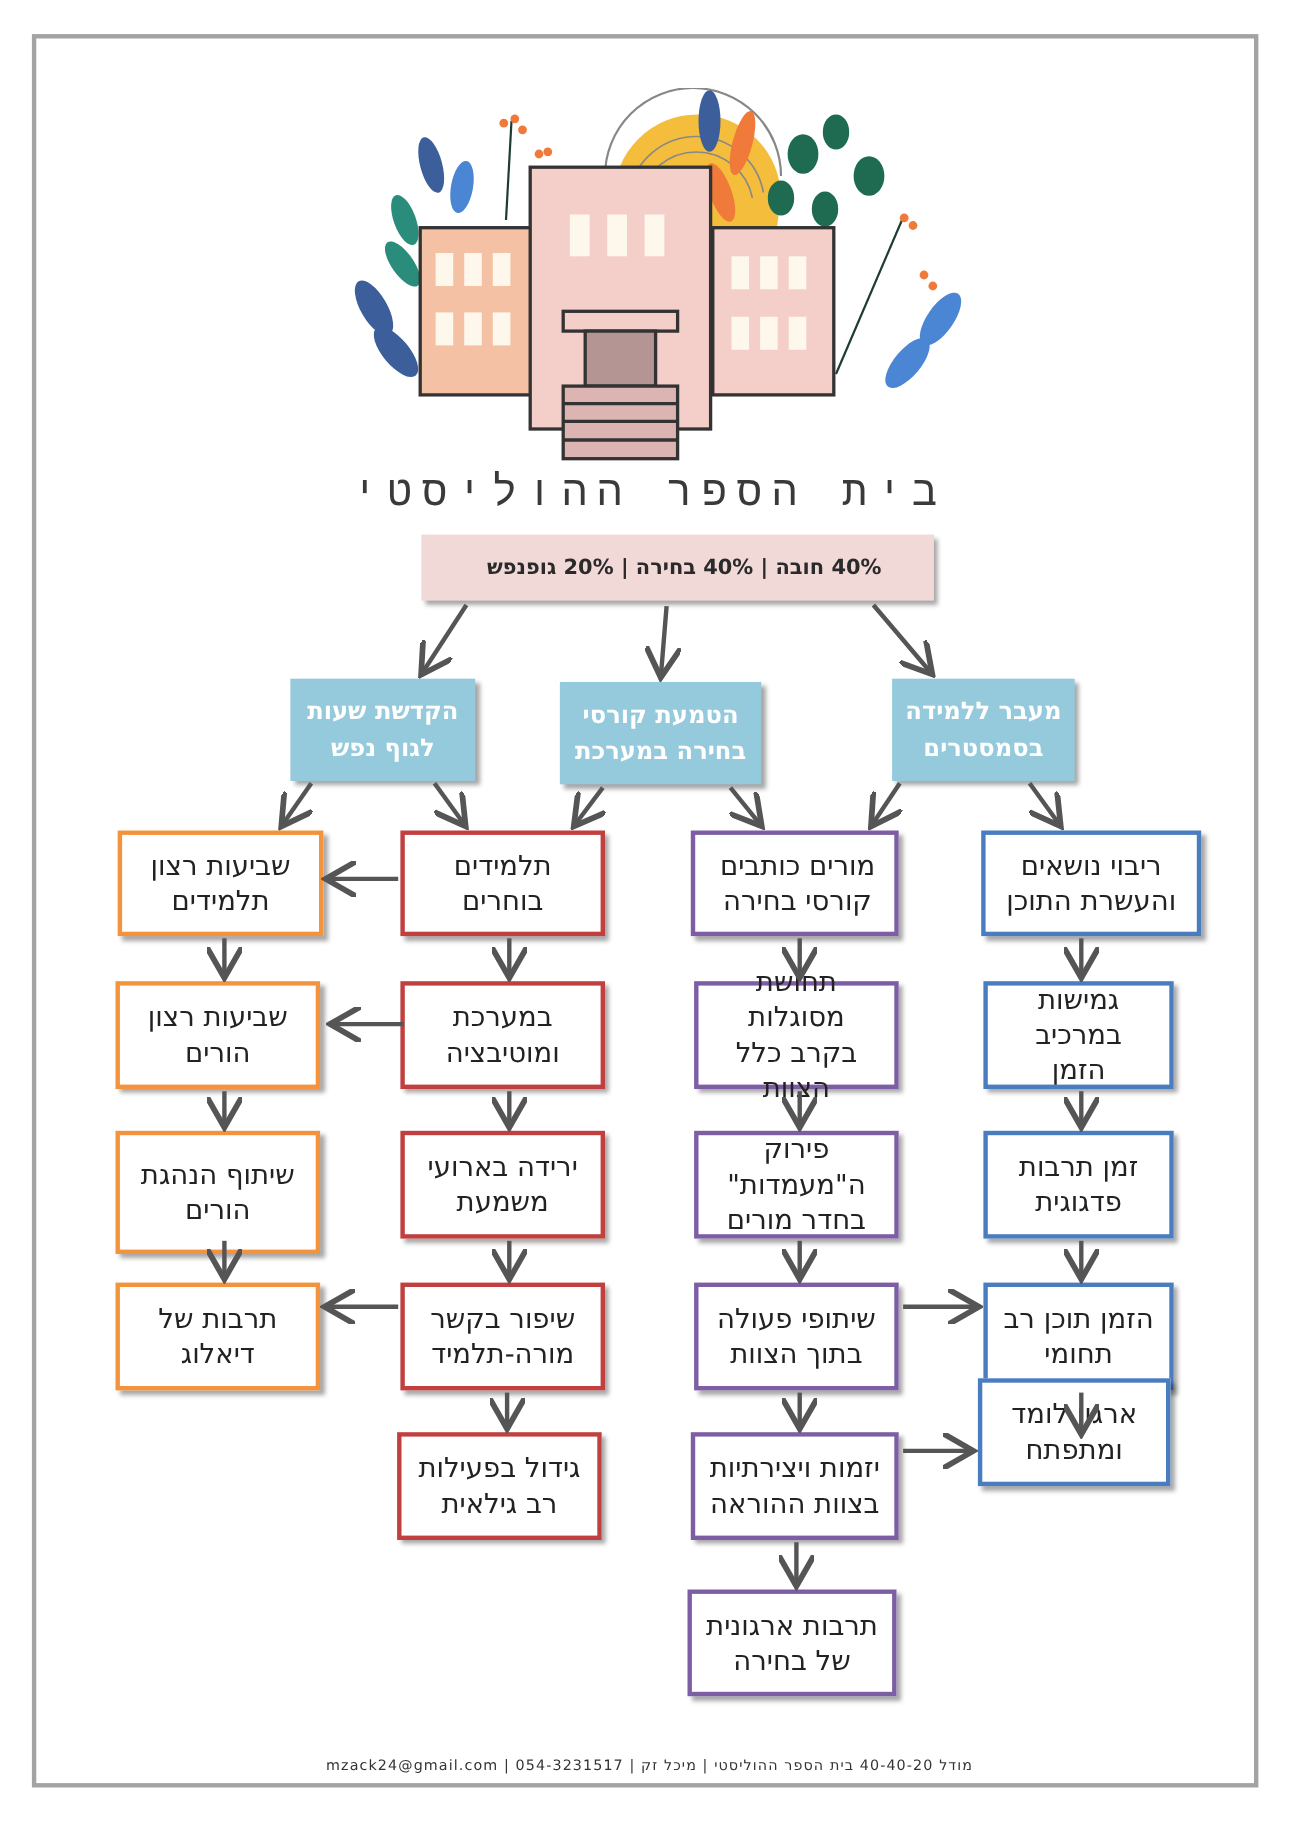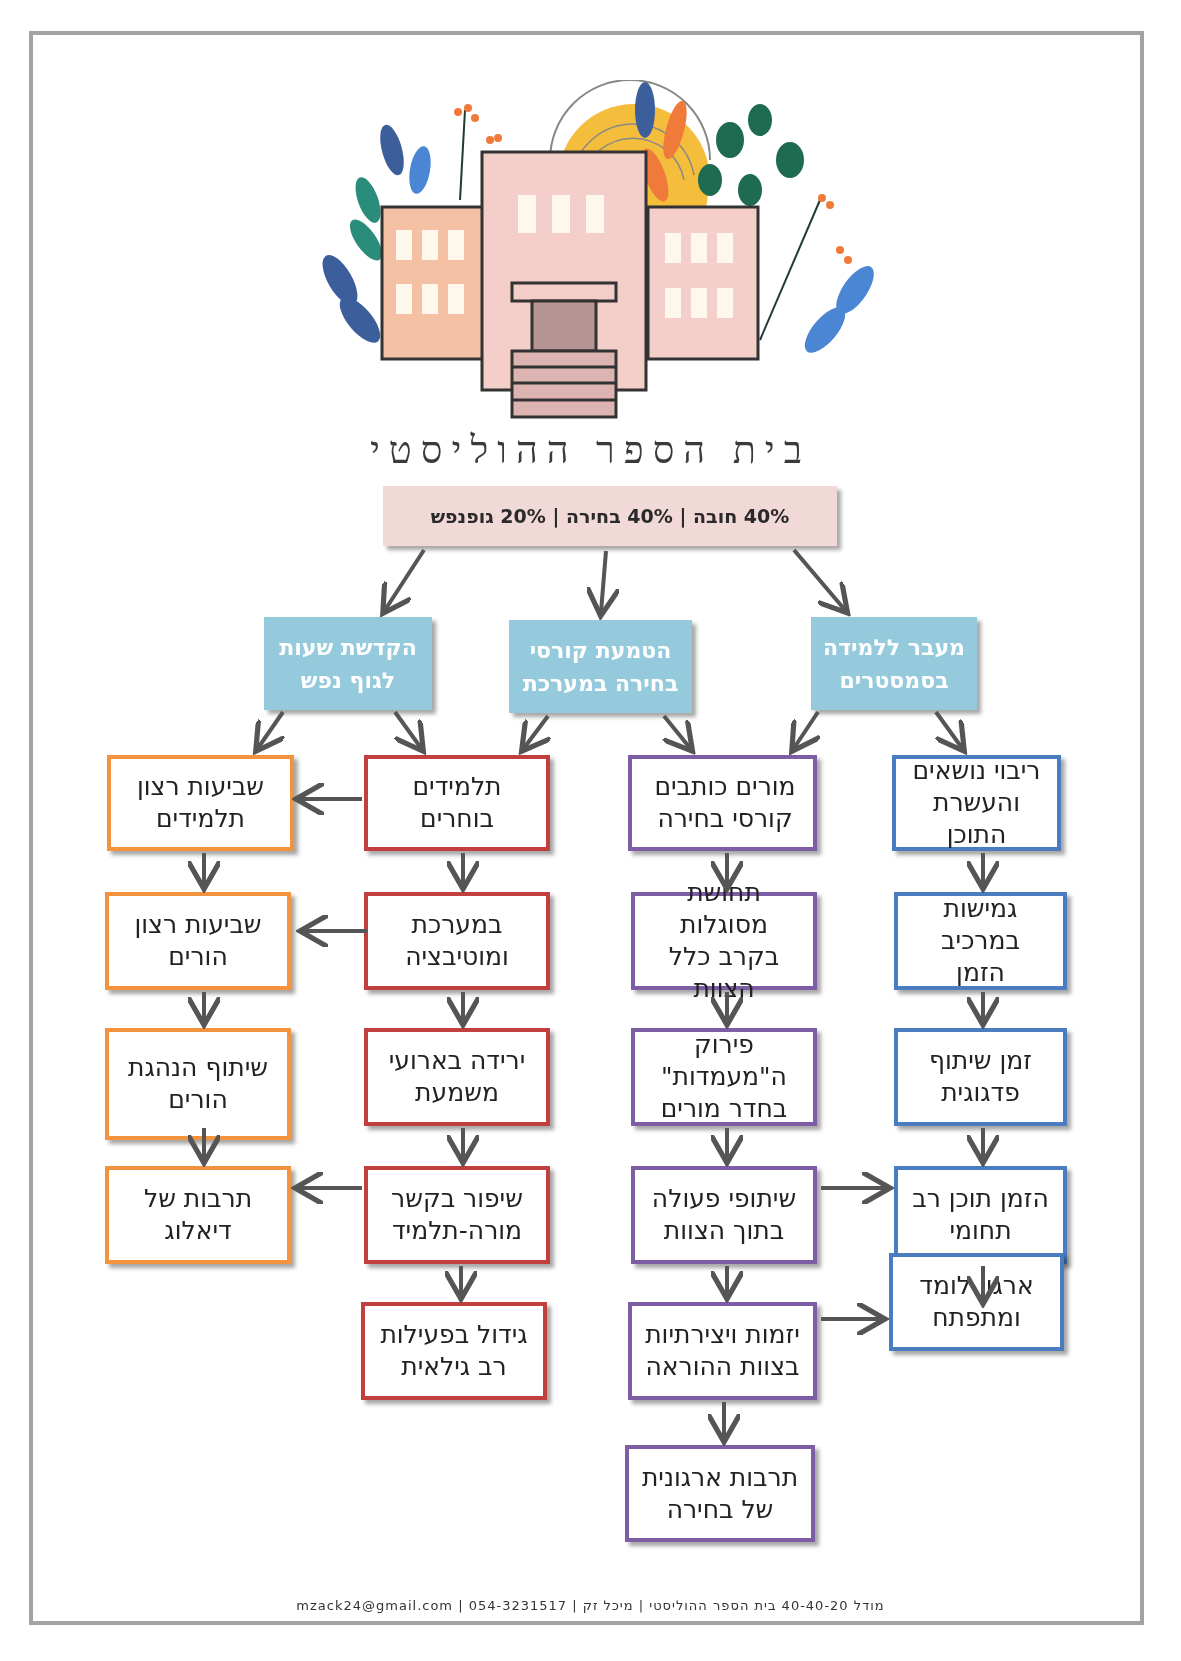--- a/index.html
+++ b/index.html
@@ -1,20 +1,20 @@
 <!DOCTYPE html>
 <html><head>
 <meta charset="utf-8">
 <style>
   html, body { margin:0; padding:0; background:#ffffff; }
   body { width:1181px; height:1661px; position:relative; overflow:hidden; font-family:"DejaVu Sans", sans-serif; }
   .page-frame { position:absolute; left:29px; top:31px; width:1115px; height:1594px; border:4px solid #a3a3a3; box-sizing:border-box; }
   .illustration { position:absolute; left:310px; top:80px; width:600px; height:350px; }
-  .title { position:absolute; left:0; width:1181px; top:428px; text-align:center; font-family:Liberation Serif, serif; font-size:38px; letter-spacing:9px; color:#3a3a3a; direction:rtl; }
-  .top-box { position:absolute; left:383px; top:486px; width:454px; height:60px; background:#f1d9d8; box-shadow:4px 4px 4px rgba(0,0,0,0.35); display:flex; align-items:center; justify-content:center; direction:rtl; font-weight:bold; font-size:19px; color:#2a2a2a; font-family:"DejaVu Sans", sans-serif; }
+  .title { position:absolute; left:0; width:1181px; top:428px; text-align:center; font-family:Liberation Mono, monospace; font-size:38px; letter-spacing:9px; color:#3a3a3a; direction:rtl; }
+  .top-box { position:absolute; left:383px; top:486px; width:454px; height:60px; background:#f1d9d8; box-shadow:4px 4px 4px rgba(0,0,0,0.35); display:flex; align-items:center; justify-content:center; direction:rtl; font-weight:bold; font-size:19px; color:#2a2a2a; font-family:"DejaVu Sans", sans-serif;padding-left:12px; }
   .cat-box { position:absolute; background:#94cadc; box-shadow:4px 4px 4px rgba(0,0,0,0.35); display:flex; align-items:center; justify-content:center; text-align:center; direction:rtl; color:#ffffff; font-weight:bold; font-size:22px; line-height:33px; padding:0 8px; box-sizing:border-box; }
   .node { position:absolute; background:#ffffff; box-sizing:border-box; border:4px solid; box-shadow:4px 4px 4px rgba(0,0,0,0.35); display:flex; align-items:center; justify-content:center; text-align:center; direction:rtl; font-size:25px; line-height:32px; color:#222; padding:0 6px; }
   .c-orange { border-color:#f3933d; }
   .c-red { border-color:#c1403f; }
   .c-purple { border-color:#7d5ea5; }
   .c-blue { border-color:#4a7dbf; }
   svg.arrows { position:absolute; left:0; top:0; width:1181px; height:1661px; pointer-events:none; }
   .footer { position:absolute; left:0; width:1181px; top:1598px; text-align:center; font-family:"DejaVu Sans", sans-serif; font-size:13px; letter-spacing:1px; color:#333; direction:rtl; }
 </style>
 </head>
@@ -107,35 +107,35 @@
       <div>בחירה במערכת</div>
     </div>
 </div>
 <div class="cat-box" style="left:264px; top:617px; width:168px; height:93px;">
   <div>
       <div>הקדשת שעות</div>
       <div>לגוף נפש</div>
     </div>
 </div>
 
-<div class="node c-blue" style="left:892px; top:755px; width:169px; height:96px;">
+<div class="node c-blue" style="left:892px; top:755px; width:200px; height:96px;">
     <div>
       <div>ריבוי נושאים</div>
       <div>והעשרת התוכן</div>
     </div>
   </div>
 <div class="node c-blue" style="left:894px; top:892px; width:173px; height:98px;">
     <div>
       <div>גמישות במרכיב</div>
       <div>הזמן</div>
     </div>
   </div>
 <div class="node c-blue" style="left:894px; top:1028px; width:173px; height:98px;">
     <div>
-      <div>זמן שיתוף</div>
+      <div>זמן תרבות</div>
       <div>פדגוגית</div>
     </div>
   </div>
 <div class="node c-blue" style="left:894px; top:1166px; width:173px; height:98px;">
     <div>
       <div>הזמן תוכן רב</div>
       <div>תחומי</div>
     </div>
   </div>
 <div class="node c-blue" style="left:889px; top:1253px; width:175px; height:98px;">

